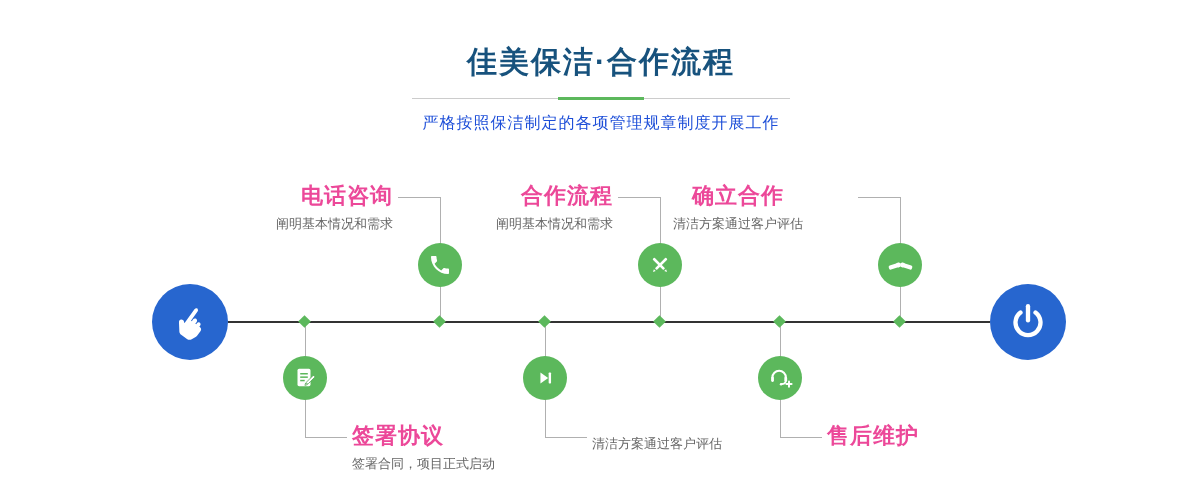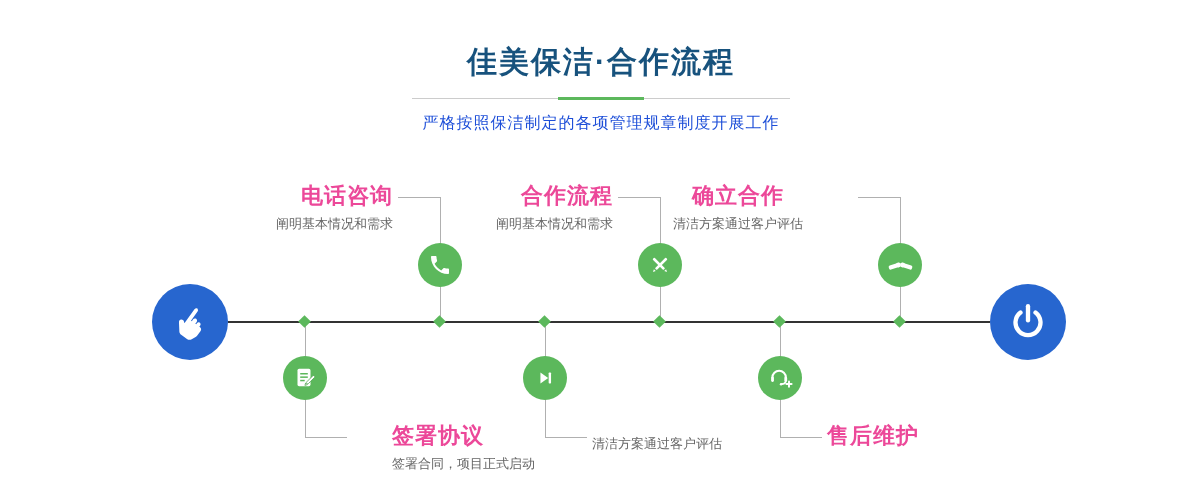--- a/index.html
+++ b/index.html
@@ -101,21 +101,21 @@
       <rect x="1.5" y="10.8" width="10" height="3.8" rx="1.3" transform="rotate(-18 6.5 12.7)"></rect>
       <rect x="12.5" y="10.8" width="10" height="3.8" rx="1.3" transform="rotate(18 17.5 12.7)"></rect>
       <circle cx="10.2" cy="11.5" r="2.2"></circle>
       <circle cx="13.8" cy="11.5" r="2.2"></circle>
     </svg>
   </div>
   <div class="diamond" style="left:895px;top:317px;"></div>
 
   <div class="connector v" style="left:305px;top:322px;height:115px;"></div>
   <div class="connector h" style="left:305px;top:437px;width:42px;"></div>
-  <div class="step-text bottom" style="left:352px;top:426px;margin-left:40px;">
+  <div class="step-text bottom" style="left:352px;top:426px;">
     <div class="step-title">签署协议</div>
     <div class="step-desc">签署合同，项目正式启动</div>
   </div>
   <div class="node green" style="left:283px;top:356px;">
     <svg viewBox="0 0 24 24" width="24" height="24">
       <rect x="4.5" y="2.8" width="13" height="17.4" rx="1.6" fill="#ffffff"></rect>
       <rect x="7.2" y="7" width="7.6" height="1.5" fill="#5cb85c"></rect>
       <rect x="7.2" y="10.4" width="7.6" height="1.5" fill="#5cb85c"></rect>
       <rect x="7.2" y="13.8" width="4.5" height="1.5" fill="#5cb85c"></rect>
       <g transform="rotate(45 16.8 14.5)">

